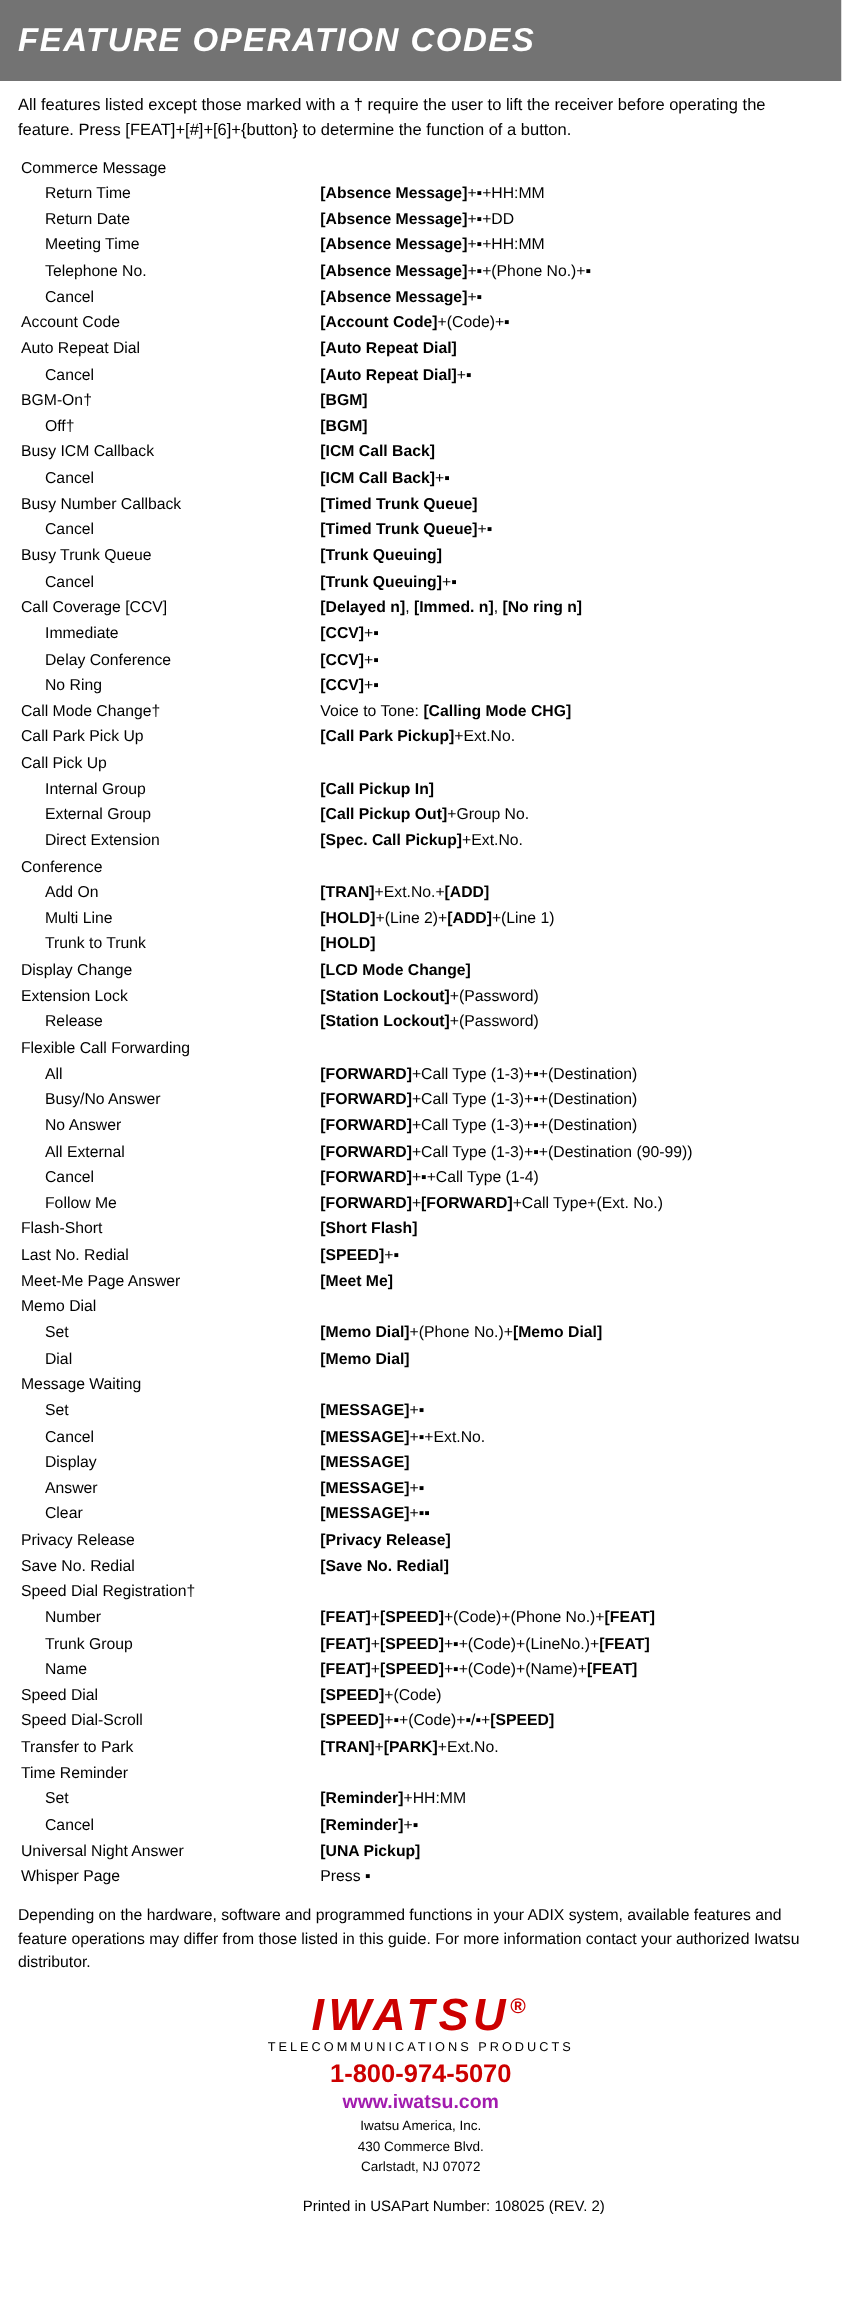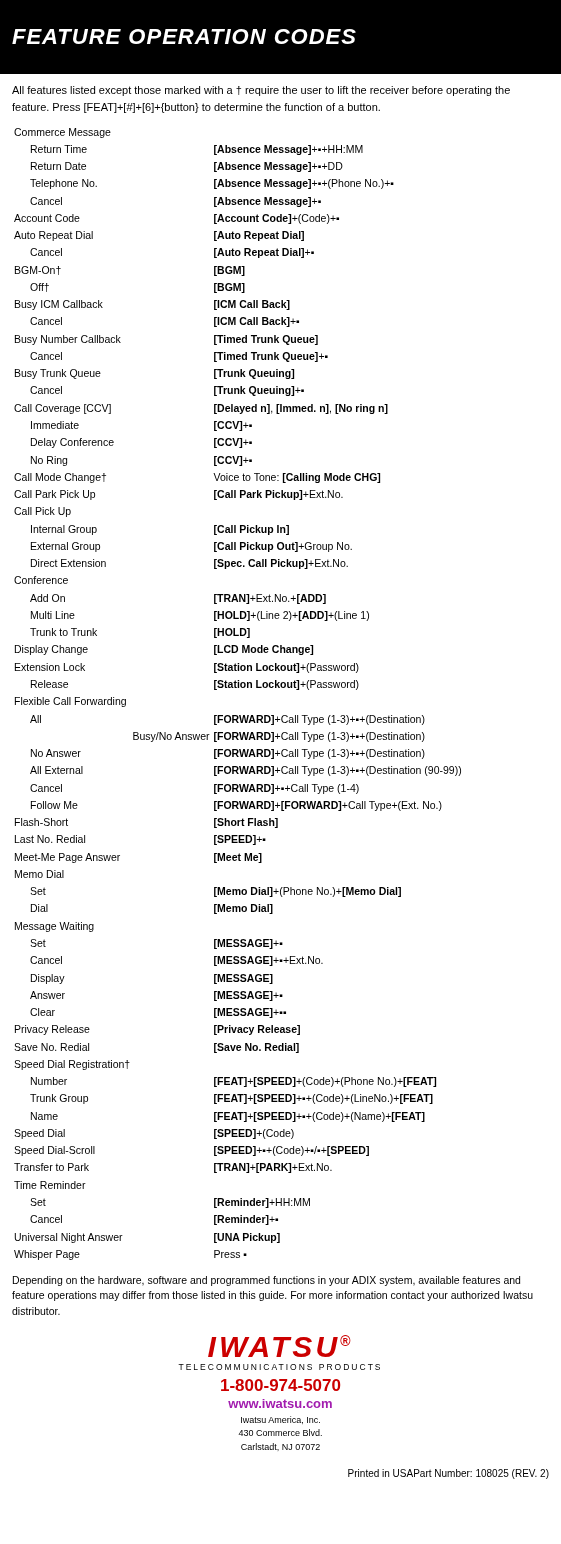--- a/index.html
+++ b/index.html
@@ -5,22 +5,22 @@
     * { margin: 0; padding: 0; box-sizing: border-box; }
     body {
       width: 561px;
       min-height: 1544px;
       background: #ffffff;
       font-family: Arial, Helvetica, sans-serif;
       font-size: 11px;
       color: #000000;
     }
     .header {
-      background: #000000;
-      padding: 24px 12px;
+      background: #737373;
+      padding: 14px 12px;
       margin-bottom: 8px;
     }
     .header h1 {
       color: #ffffff;
       font-size: 22px;
       font-weight: 900;
       font-style: italic;
       letter-spacing: 1px;
       text-transform: uppercase;
     }
@@ -61,21 +61,21 @@
       padding: 10px 12px 4px 12px;
       font-size: 10.5px;
       line-height: 1.5;
     }
     .brand-section {
       text-align: center;
       padding: 6px 12px 4px 12px;
     }
     .page-footer {
       display: flex;
-      justify-content: flex-end;
+      justify-content: center;
       padding: 6px 12px;
       font-size: 10px;
       margin-top: 4px;
       margin-left: 44px;
     }
   </style>
 </head>
 <body>
 
 <div class="header">
@@ -93,20 +93,24 @@
         </tr>
         <tr class="indent1">
           <td class="feature-name" style="padding-left: 18px;">Return Time</td>
           <td class="feature-code"><kbd><b>[Absence Message]</b></kbd>+▪+HH:MM</td>
         </tr>
         <tr class="indent1">
           <td class="feature-name" style="padding-left: 18px;">Return Date</td>
           <td class="feature-code"><kbd><b>[Absence Message]</b></kbd>+▪+DD</td>
         </tr>
         <tr class="indent1">
+          <td class="feature-name" style="padding-left: 18px;">Meeting Time</td>
+          <td class="feature-code"><kbd><b>[Absence Message]</b></kbd>+▪+HH:MM</td>
+        </tr>
+        <tr class="indent1">
           <td class="feature-name" style="padding-left: 18px;">Telephone No.</td>
           <td class="feature-code"><kbd><b>[Absence Message]</b></kbd>+▪+(Phone No.)+▪</td>
         </tr>
         <tr class="indent1">
           <td class="feature-name" style="padding-left: 18px;">Cancel</td>
           <td class="feature-code"><kbd><b>[Absence Message]</b></kbd>+▪</td>
         </tr>
         <tr>
           <td class="feature-name">Account Code</td>
           <td class="feature-code"><kbd><b>[Account Code]</b></kbd>+(Code)+▪</td>
@@ -221,21 +225,21 @@
         </tr>
         <tr>
           <td class="feature-name">Flexible Call Forwarding</td>
           <td class="feature-code"></td>
         </tr>
         <tr class="indent1">
           <td class="feature-name" style="padding-left: 18px;">All</td>
           <td class="feature-code"><kbd><b>[FORWARD]</b></kbd>+Call Type (1-3)+▪+(Destination)</td>
         </tr>
         <tr class="indent1">
-          <td class="feature-name" style="padding-left: 18px; text-align: right;">Busy/No Answer</td>
+          <td class="feature-name" style="padding-left: 18px;">Busy/No Answer</td>
           <td class="feature-code"><kbd><b>[FORWARD]</b></kbd>+Call Type (1-3)+▪+(Destination)</td>
         </tr>
         <tr class="indent1">
           <td class="feature-name" style="padding-left: 18px;">No Answer</td>
           <td class="feature-code"><kbd><b>[FORWARD]</b></kbd>+Call Type (1-3)+▪+(Destination)</td>
         </tr>
         <tr class="indent1">
           <td class="feature-name" style="padding-left: 18px;">All External</td>
           <td class="feature-code"><kbd><b>[FORWARD]</b></kbd>+Call Type (1-3)+▪+(Destination (90-99))</td>
         </tr>

